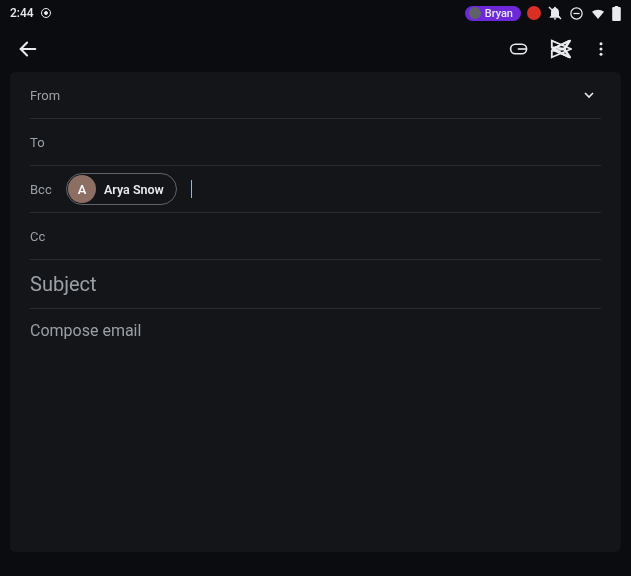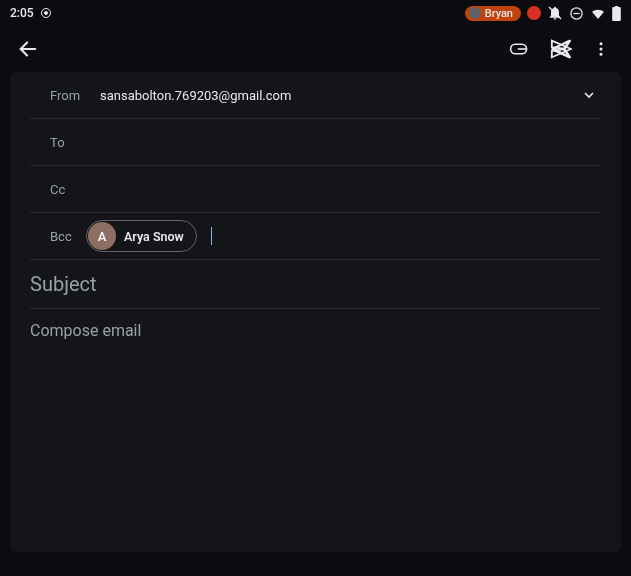--- a/index.html
+++ b/index.html
@@ -1,47 +1,47 @@
 <!DOCTYPE html>
 <html><head>
 <meta charset="utf-8">
 <style>
   html,body{margin:0;padding:0;background:#0b0c0f;font-family:Roboto,Arial,sans-serif;color:#9aa0a6;width:631px;height:576px;overflow:hidden;}
   .statusbar{display:flex;align-items:center;justify-content:space-between;height:26px;padding:0 10px;color:#e8eaed;font-size:12px;font-weight:500;}
   .sb-left{display:flex;align-items:center;gap:6px;}
   .sb-right{display:flex;align-items:center;gap:6px;}
-  .user-pill{background:#c2410c;color:#e8eaed;border-radius:12px;padding:1px 8px 1px 4px;display:flex;align-items:center;gap:4px;font-size:11px;}
+  .user-pill{background:#6d28d9;color:#e8eaed;border-radius:12px;padding:1px 8px 1px 4px;display:flex;align-items:center;gap:4px;font-size:11px;}
   .user-pill .tiny-avatar{width:12px;height:12px;border-radius:50%;background:#5f6368;display:inline-block;}
   .dot-red{width:14px;height:14px;border-radius:50%;background:#d93025;display:inline-block;}
   .toolbar{display:flex;align-items:center;justify-content:space-between;height:46px;padding:0 12px 0 10px;}
   .tb-btn{width:36px;height:36px;border-radius:50%;display:flex;align-items:center;justify-content:center;color:#e8eaed;}
   .tb-right{display:flex;align-items:center;gap:4px;}
   svg{display:block;}
   .compose{background:#141519;margin:0 10px;border-radius:6px;min-height:480px;padding:0 20px;box-sizing:border-box;}
   .row{border-bottom:1px solid #2a2b2e;display:flex;align-items:center;min-height:46px;gap:14px;position:relative;}
-  .row .label{font-size:13px;color:#9aa0a6;flex:0 0 auto;width:36px;margin-left:20px;}
+  .row .label{font-size:13px;color:#9aa0a6;flex:0 0 auto;width:36px;}
   .row.from .label{width:36px;}
   .row .value{font-size:13px;color:#e8eaed;flex:1;}
   .chevron{position:absolute;right:4px;color:#e8eaed;}
   .chip{display:inline-flex;align-items:center;border:1px solid #5f6368;border-radius:18px;height:30px;padding-right:12px;gap:8px;color:#e8eaed;font-size:12.5px;font-weight:600;}
   .chip .avatar{width:28px;height:28px;margin-left:1px;border-radius:50%;background:#8d6e63;display:flex;align-items:center;justify-content:center;color:#fff;font-size:13px;font-weight:500;}
   .cursor{display:inline-block;width:1px;height:18px;background:#8ab4f8;margin-left:6px;vertical-align:middle;}
   .subject-row{border-bottom:1px solid #2a2b2e;padding:12px 0;}
   .subject-row .placeholder{font-size:20px;color:#9aa0a6;}
   .body-row{padding:12px 0;}
   .body-row .placeholder{font-size:16px;color:#9aa0a6;}
   .row.cc .label, .row.bcc .label, .row.to .label{width:28px;}
   .row.bcc{gap:8px;}
 </style>
 </head>
 <body>
 
 <div class="statusbar">
   <div class="sb-left">
-    <span>2:05</span>
+    <span>2:44</span>
     <span>
       <svg width="12" height="12" viewBox="0 0 24 24" fill="none" stroke="#e8eaed" stroke-width="2">
           <circle cx="12" cy="12" r="9"></circle>
           <circle cx="12" cy="12" r="3" fill="#e8eaed"></circle>
         </svg>
     </span>
   </div>
   <div class="sb-right">
     <span class="user-pill">
       <span class="tiny-avatar"></span>
@@ -107,43 +107,42 @@
           <circle cx="12" cy="19" r="2"></circle>
         </svg>
     </div>
   </div>
 </div>
 
 <div class="compose">
 
   <div class="row from">
     <span class="label">From</span>
-    <span class="value">sansabolton.769203@gmail.com</span>
     <span class="chevron">
       <svg width="16" height="16" viewBox="0 0 24 24" fill="none" stroke="#e8eaed" stroke-width="2.4">
           <polyline points="6 9 12 15 18 9"></polyline>
         </svg>
     </span>
   </div>
 
   <div class="row to">
     <span class="label">To</span>
   </div>
 
-  <div class="row cc">
-    <span class="label">Cc</span>
-  </div>
-
   <div class="row bcc">
     <span class="label" style="width:28px">Bcc</span>
     <span class="chip">
       <span class="avatar">A</span>
       <span>Arya Snow</span>
     </span>
     <span class="cursor"></span>
+  </div>
+
+  <div class="row cc">
+    <span class="label">Cc</span>
   </div>
 
   <div class="subject-row">
     <span class="placeholder">Subject</span>
   </div>
 
   <div class="body-row">
     <span class="placeholder">Compose email</span>
   </div>
 

